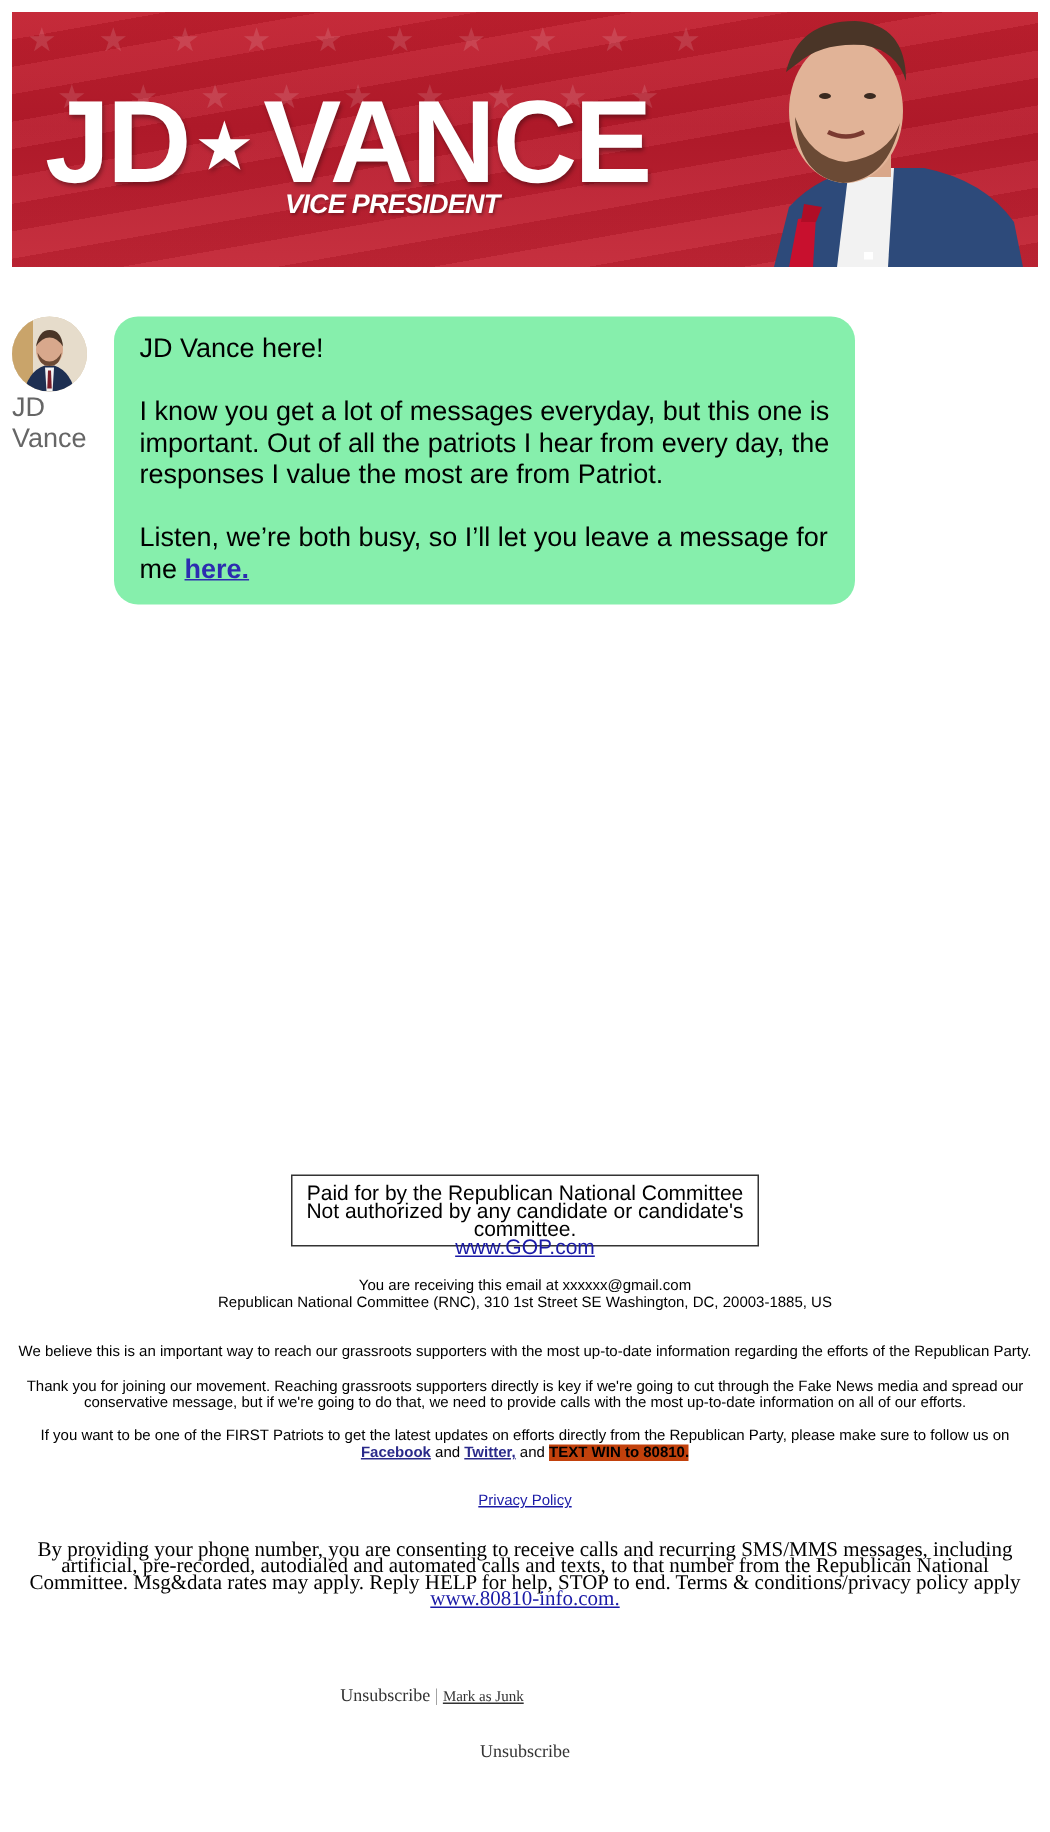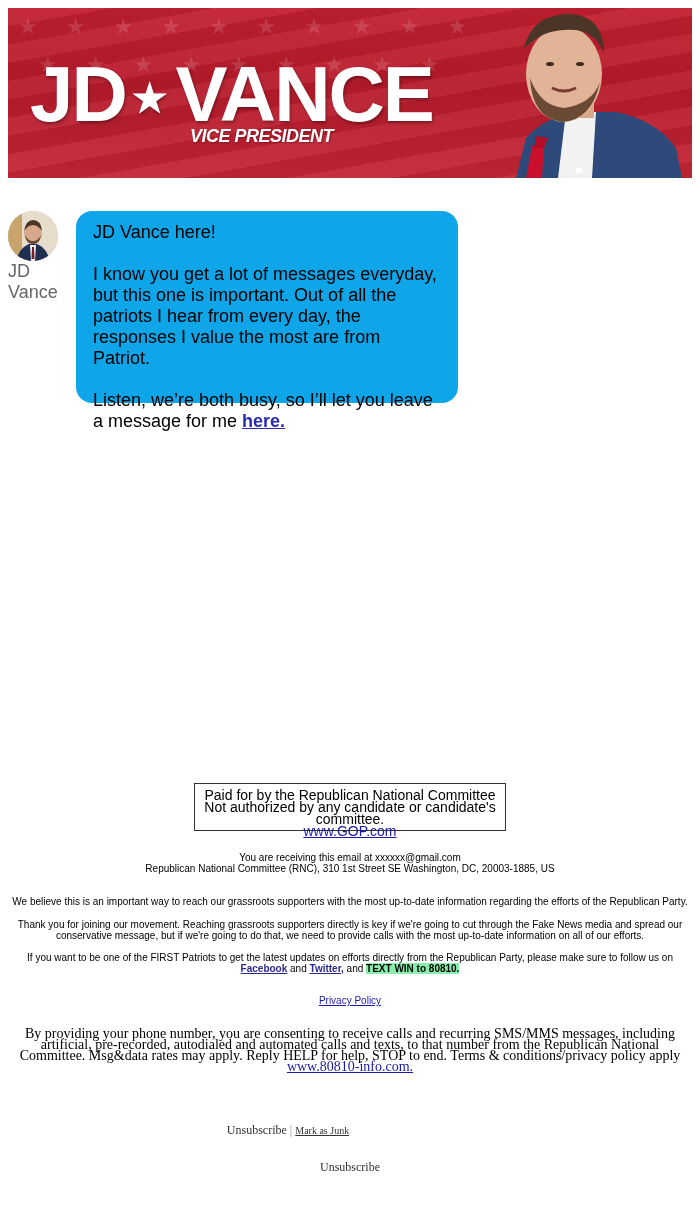--- a/index.html
+++ b/index.html
@@ -27,38 +27,38 @@
       font-size: 18px; letter-spacing: -0.5px; text-shadow: 1px 1px 2px rgba(0,0,0,0.3);
     }
     .banner .portrait { position: absolute; left: 488px; top: 0; width: 196px; height: 170px; }
 
     
     .avatar { position: absolute; left: 8px; top: 211px; width: 50px; height: 50px; border-radius: 50%; overflow: hidden; background: #d8c7a8; }
     .sender-name { position: absolute; left: 8px; top: 261px; font-size: 18px; line-height: 21px; color: #666666; width: 60px; }
 
     
     .bubble {
-      position: absolute; left: 76px; top: 211px; width: 382px; height: 192px; box-sizing: border-box;
-      background: #0ea5e9; border-radius: 16px; padding: 11px 16px 0 17px;
+      position: absolute; left: 76px; top: 211px; width: 494px; height: 192px; box-sizing: border-box;
+      background: #86efac; border-radius: 16px; padding: 11px 16px 0 17px;
       font-size: 18px; line-height: 21px; color: #000;
     }
     .bubble p { margin: 0 0 21px 0; }
     .bubble a { color: #2c2cb0; font-weight: bold; text-decoration: underline; }
 
     
     .disclaimer-box {
       position: absolute; left: 194px; top: 783px; width: 312px; height: 48px; box-sizing: border-box;
       border: 1px solid #333; text-align: center; font-size: 14px; line-height: 12px; padding-top: 5px; color: #000;
     }
     .disclaimer-box a { color: #1a1aa6; text-decoration: underline; }
 
     .footer-block { position: absolute; left: 0; width: 700px; text-align: center; font-size: 10px; line-height: 11px; color: #000; }
     .footer-block a { color: #1a1aa6; text-decoration: underline; }
     .footer-block a.bold { font-weight: bold; color: #2a2a8a; }
-    .hl { background: #86efac; font-weight: bold; }
+    .hl { background: #c2410c; font-weight: bold; }
 
     .serif { font-family: "Liberation Serif", serif; }
     .legal { font-size: 14px; line-height: 11px; padding: 0 14px; box-sizing: border-box; }
     .legal a { color: #1a1aa6; }
 
     .unsub1 { position: absolute; left: 0; top: 1160px; width: 700px; text-align: center; font-size: 12px; color: #333; }
     .unsub2 { position: absolute; left: 0; top: 1123px; width: 576px; text-align: center; font-size: 12px; color: #333; }
     .unsub2 .sep { color: #999; margin: 0 3px; }
     .unsub2 a { color: #333; font-size: 10px; text-decoration: underline; }
   </style>

